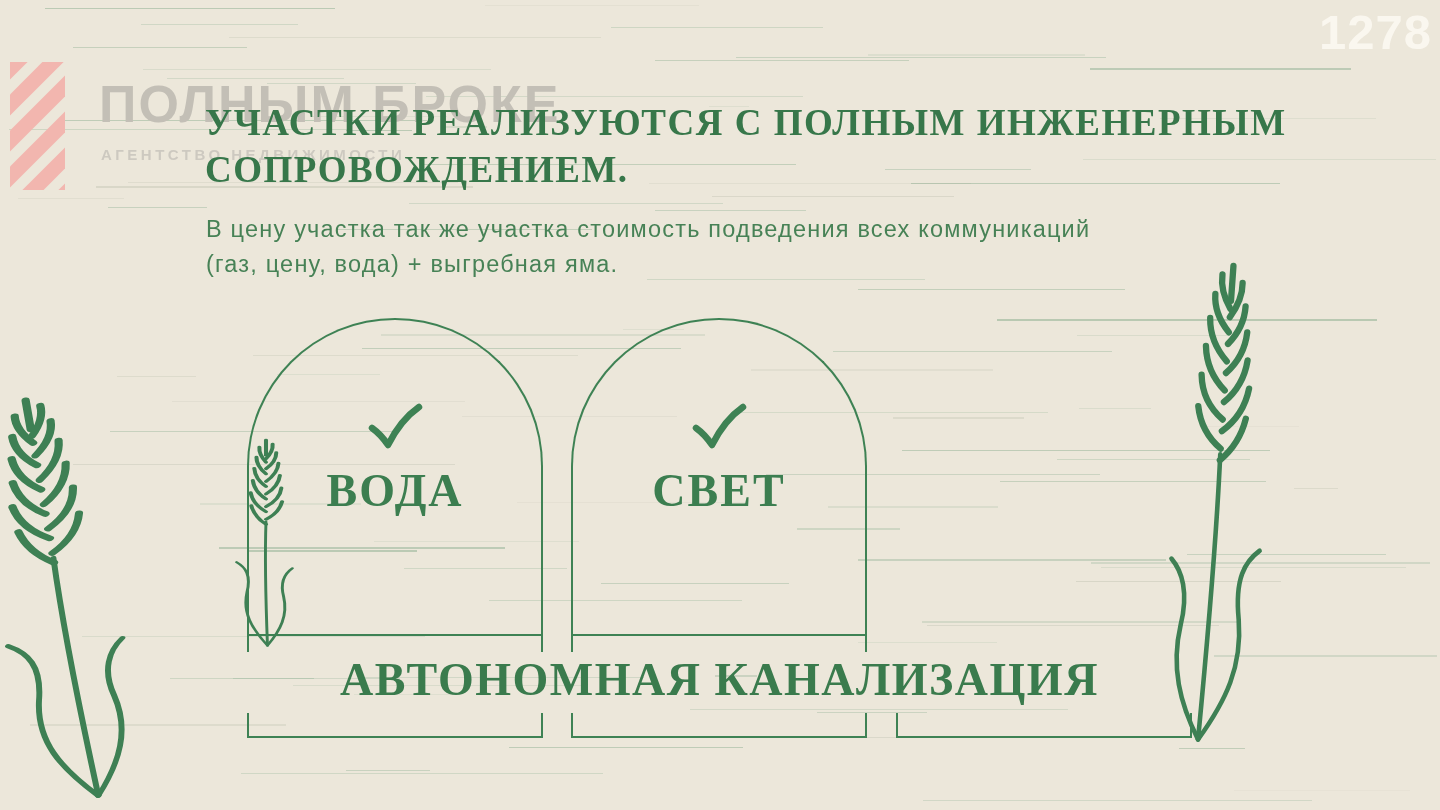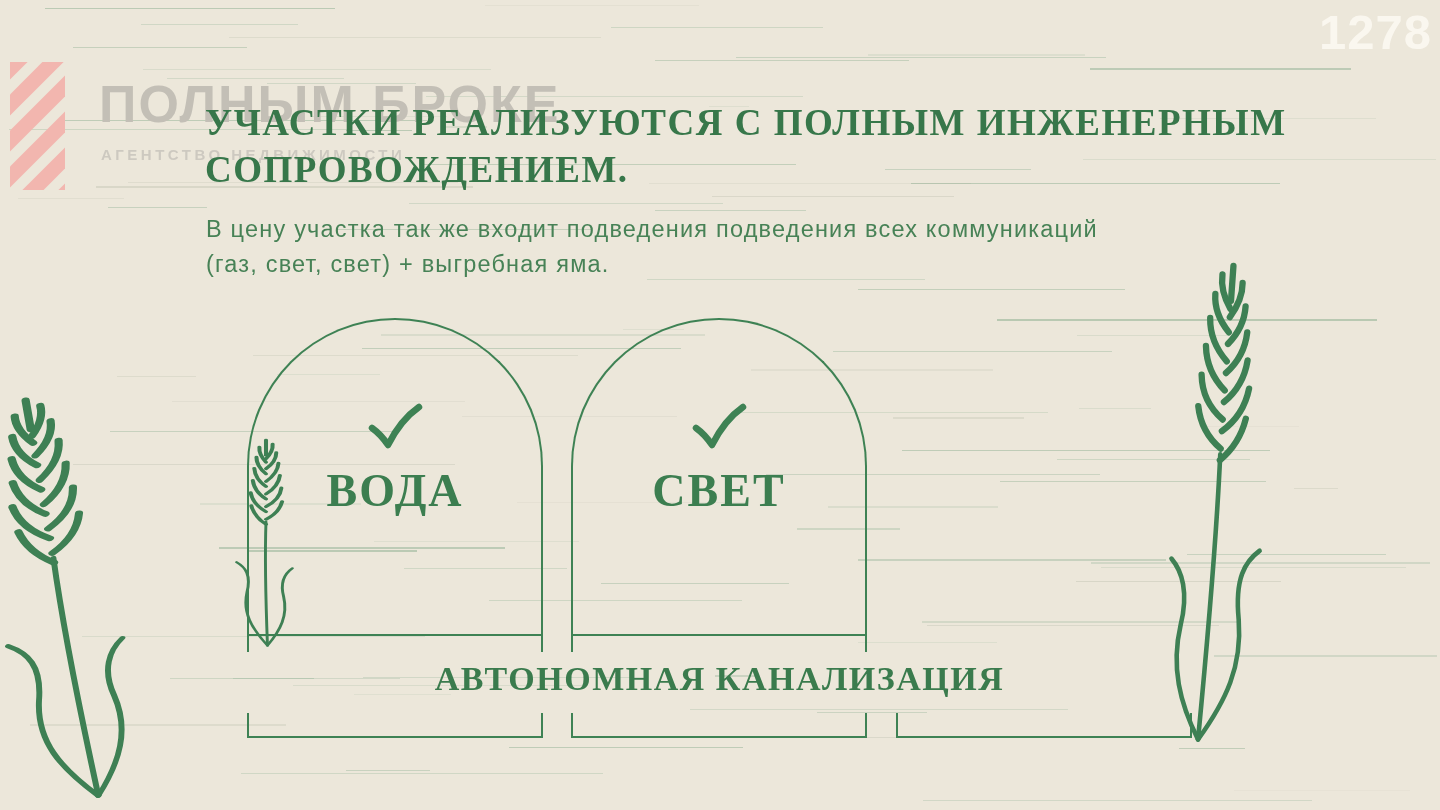--- a/index.html
+++ b/index.html
@@ -24,21 +24,21 @@
   .arch{position:absolute;top:318px;width:296px;height:334px;box-sizing:border-box;
         border:2px solid #3E8254;border-bottom:none;border-radius:148px 148px 0 0;z-index:2;}
   .arch-floor{position:absolute;left:0;right:0;bottom:16px;height:0;border-top:2px solid #3E8254;}
   .check{position:absolute;left:50%;top:82px;transform:translateX(-50%);width:60px;height:50px;}
   .arch-label{position:absolute;left:0;right:0;top:144px;text-align:center;
               font-family:"Liberation Serif","DejaVu Serif",serif;font-weight:bold;
               font-size:46px;letter-spacing:2px;color:#3C7E50;}
   .sewer{position:absolute;left:247px;width:945px;top:649px;height:60px;z-index:3;
          display:flex;align-items:center;justify-content:center;
          font-family:"Liberation Serif","DejaVu Serif",serif;font-weight:bold;
-         font-size:34px;letter-spacing:1.5px;color:#3A7B4D;white-space:nowrap;}
+         font-size:46px;letter-spacing:1.5px;color:#3A7B4D;white-space:nowrap;}
   .bracket{position:absolute;top:713px;width:296px;height:25px;box-sizing:border-box;
            border:2px solid #3E8254;border-top:none;z-index:2;}
   
   .plant{position:absolute;z-index:4;}
   .plant svg{display:block;width:100%;height:100%;}
 </style>
 </head>
 <body>
 
 <div class="stage">
@@ -185,22 +185,22 @@
   <div class="logo-sub">АГЕНТСТВО НЕДВИЖИМОСТИ</div>
 
   <div class="slide-number">1278</div>
 
   <div class="title">
     <div>УЧАСТКИ РЕАЛИЗУЮТСЯ С ПОЛНЫМ ИНЖЕНЕРНЫМ</div>
     <div>СОПРОВОЖДЕНИЕМ.</div>
   </div>
 
   <div class="desc">
-    <div>В цену участка так же входит подведения подведения всех коммуникаций</div>
-    <div>(газ, свет, свет) + выгребная яма.</div>
+    <div>В цену участка так же участка стоимость подведения всех коммуникаций</div>
+    <div>(газ, цену, вода) + выгребная яма.</div>
   </div>
 
   <div class="arch" style="left:571px">
     <svg class="check" viewBox="0 0 60 50">
       <path d="M7,26 C14,31 19,37 23,43 C32,25 44,12 54,5" fill="none" stroke="#3E8254" stroke-width="6.5" stroke-linecap="round" stroke-linejoin="round"></path>
     </svg>
     <div class="arch-label">СВЕТ</div>
     <div class="arch-floor"></div>
   </div>
 

